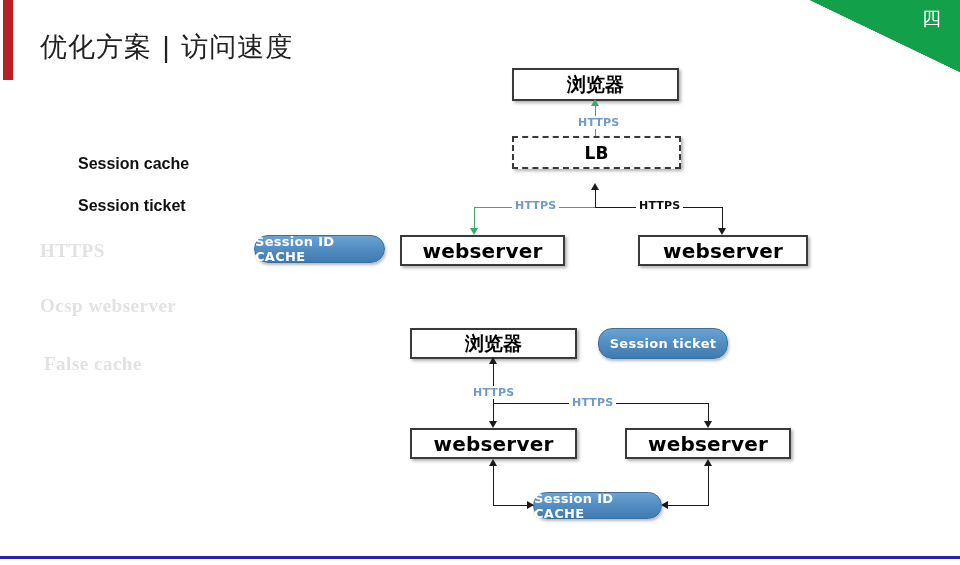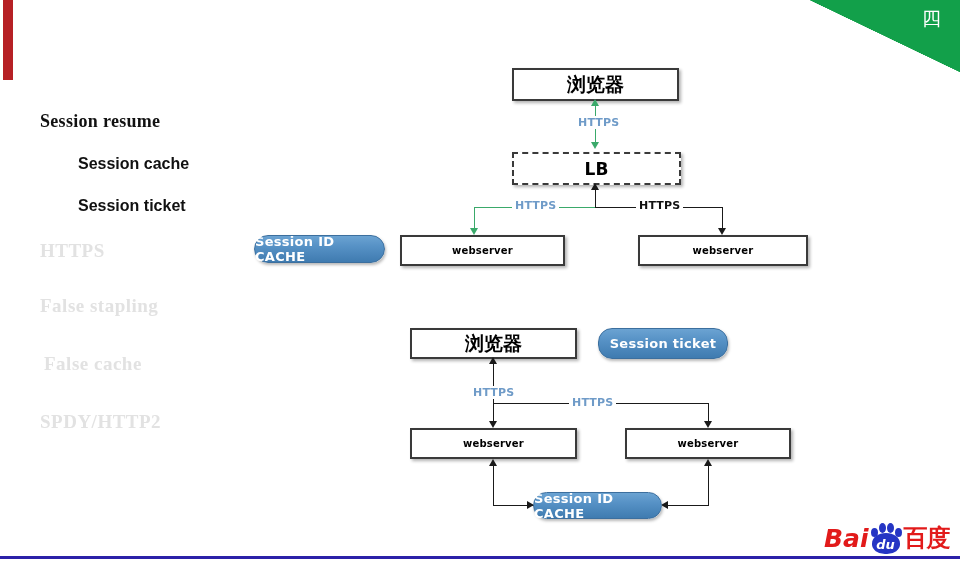--- a/index.html
+++ b/index.html
@@ -112,21 +112,21 @@
     border-width: 2px;
   }
   .node-cn {
     font-family: "DejaVu Sans", sans-serif;
     font-weight: bold;
     font-size: 19px;
   }
   .node-en {
     font-family: "DejaVu Sans", sans-serif;
     font-weight: bold;
-    font-size: 10px;
+    font-size: 20px;
     letter-spacing: .2px;
   }
   .node-lb {
     font-family: "DejaVu Sans", sans-serif;
     font-weight: bold;
     font-size: 17px;
   }
 
   .pill {
     position: absolute;
@@ -260,40 +260,39 @@
 </head>
 <body>
 
 <div id="slide">
 
   <div class="corner-triangle"></div>
   <div class="corner-number">四</div>
   <div class="red-bar"></div>
   <div class="bottom-rule"></div>
 
-
-  <div class="outline-item outline-head" style="top:111px">Session resume</div>
+  <div class="slide-title">优化方案 | 访问速度</div>
+
   <div class="outline-item outline-sub" style="top:155px">Session cache</div>
   <div class="outline-item outline-sub" style="top:197px">Session ticket</div>
 
   <div class="outline-item outline-dim" style="top:240px">HTTPS</div>
-  <div class="outline-item outline-dim" style="top:295px">False stapling</div>
+  <div class="outline-item outline-dim" style="top:295px">Ocsp webserver</div>
   <div class="outline-item outline-dim indented" style="top:353px">False cache</div>
-  <div class="outline-item outline-dim" style="top:411px">SPDY/HTTP2</div>
 
   <div class="node-box" style="left:512px; top:68px; width:167px; height:33px;">
     <span class="node-cn">浏览器</span>
   </div>
 
   <div class="conn v green" style="left:595px; top:104px; height:43px;"></div>
   <div class="arrow up green" style="left:591px; top:99px;"></div>
   <div class="arrow down green" style="left:591px; top:142px;"></div>
   <div class="edge-label blue" style="left:575px; top:116px;">HTTPS</div>
 
-  <div class="node-box dashed" style="left:512px; top:152px; width:169px; height:33px;">
+  <div class="node-box dashed" style="left:512px; top:136px; width:169px; height:33px;">
     <span class="node-lb">LB</span>
   </div>
 
   <div class="conn v" style="left:595px; top:190px; height:17px;"></div>
   <div class="arrow up" style="left:591px; top:183px;"></div>
 
   <div class="conn h green" style="left:474px; top:207px; width:122px;"></div>
   <div class="conn v green" style="left:474px; top:207px; height:23px;"></div>
   <div class="arrow down green" style="left:470px; top:228px;"></div>
   <div class="edge-label blue" style="left:512px; top:199px;">HTTPS</div>
@@ -340,27 +339,14 @@
   <div class="conn h" style="left:493px; top:505px; width:43px;"></div>
   <div class="arrow right" style="left:527px; top:501px;"></div>
 
   <div class="conn v" style="left:708px; top:466px; height:39px;"></div>
   <div class="arrow up" style="left:704px; top:459px;"></div>
   <div class="conn h" style="left:663px; top:505px; width:46px;"></div>
   <div class="arrow left" style="left:661px; top:501px;"></div>
 
   <div class="pill" style="left:533px; top:492px; width:129px; height:27px;">Session ID CACHE</div>
 
-  <div class="baidu-logo">
-    <span class="baidu-bai">Bai</span>
-    <span class="baidu-paw">
-      <span class="paw-toe t1"></span>
-      <span class="paw-toe t2"></span>
-      <span class="paw-toe t3"></span>
-      <span class="paw-toe t4"></span>
-      <span class="paw-pad">
-        <span class="paw-du">du</span>
-      </span>
-    </span>
-    <span class="baidu-cn">百度</span>
-  </div>
 
 </div>
 
 </body></html>

